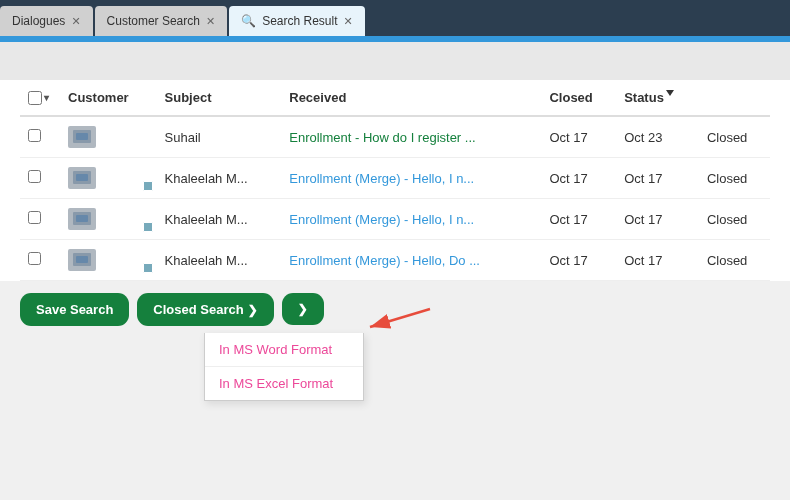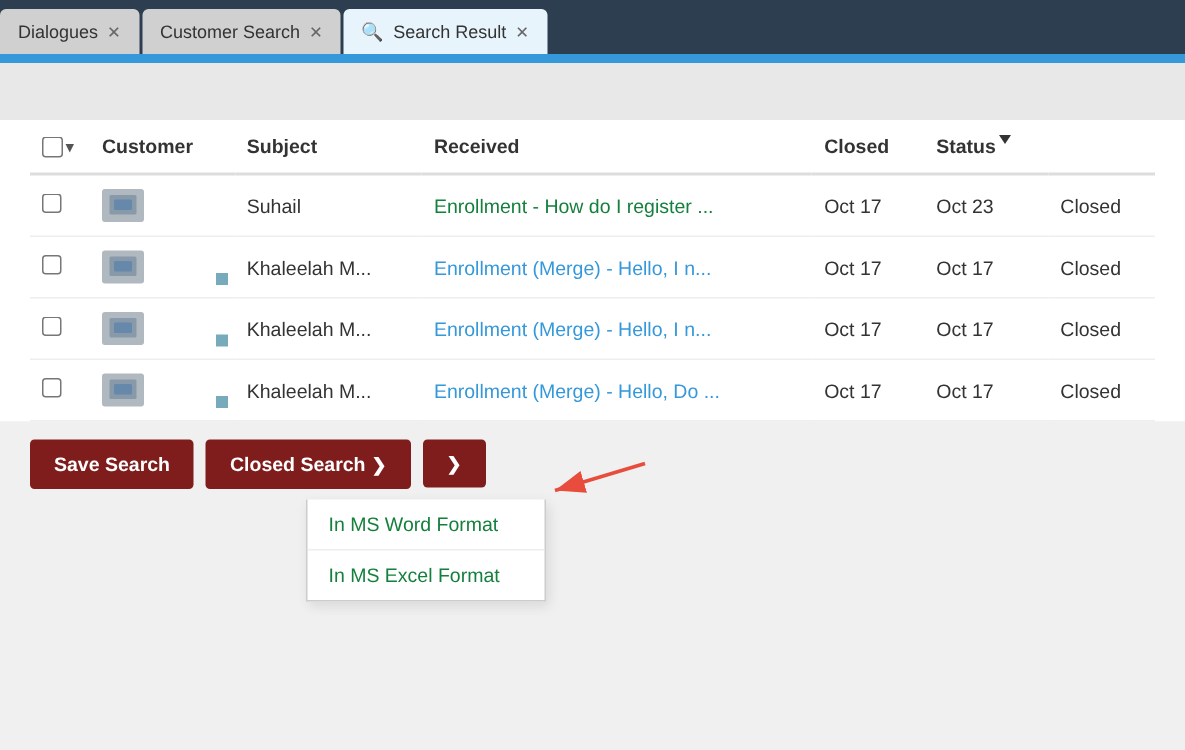--- a/index.html
+++ b/index.html
@@ -176,39 +176,40 @@
       border: none;
       border-radius: 3px;
       font-size: 13px;
       font-weight: bold;
       cursor: pointer;
       display: flex;
       align-items: center;
       gap: 4px;
     }
     .btn-blue {
-      background: #7f1d1d;
+      background: #15803d;
       color: #fff;
+      border-radius: 11px;
     }
 
     
     .dropdown-menu {
       position: absolute;
       top: 52px;
       left: 204px;
       background: #fff;
       border: 1px solid #ccc;
       border-top: none;
       z-index: 100;
       min-width: 160px;
       box-shadow: 2px 3px 8px rgba(0,0,0,0.1);
     }
     .dropdown-item {
       padding: 9px 14px;
-      color: #15803d;
+      color: #ec4899;
       font-size: 13px;
       cursor: pointer;
       border-bottom: 1px solid #eee;
     }
     .dropdown-item:last-child {
       border-bottom: none;
     }
 
     
     .arrow-annotation {

